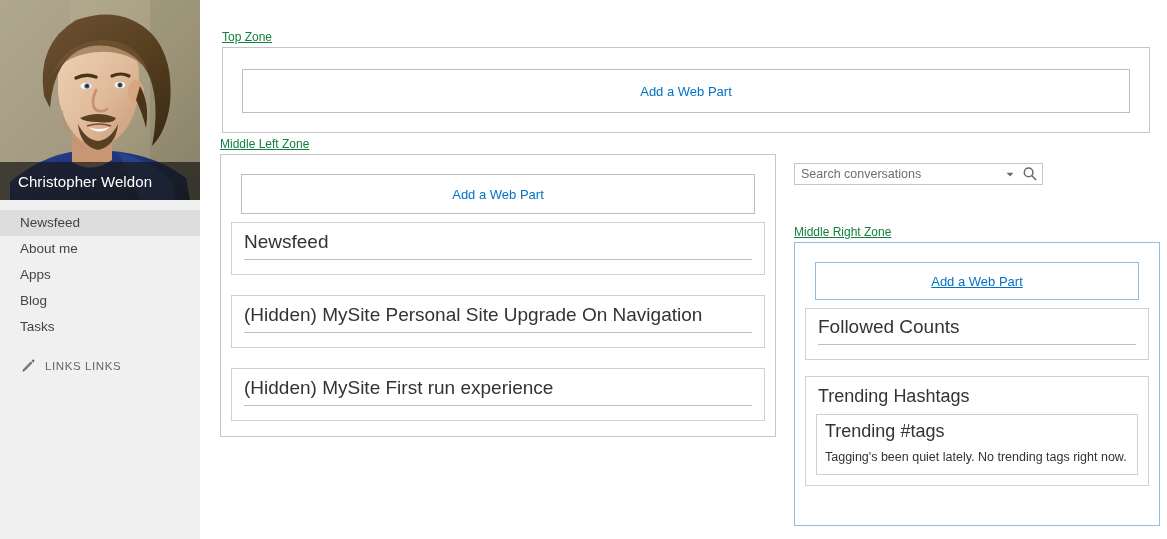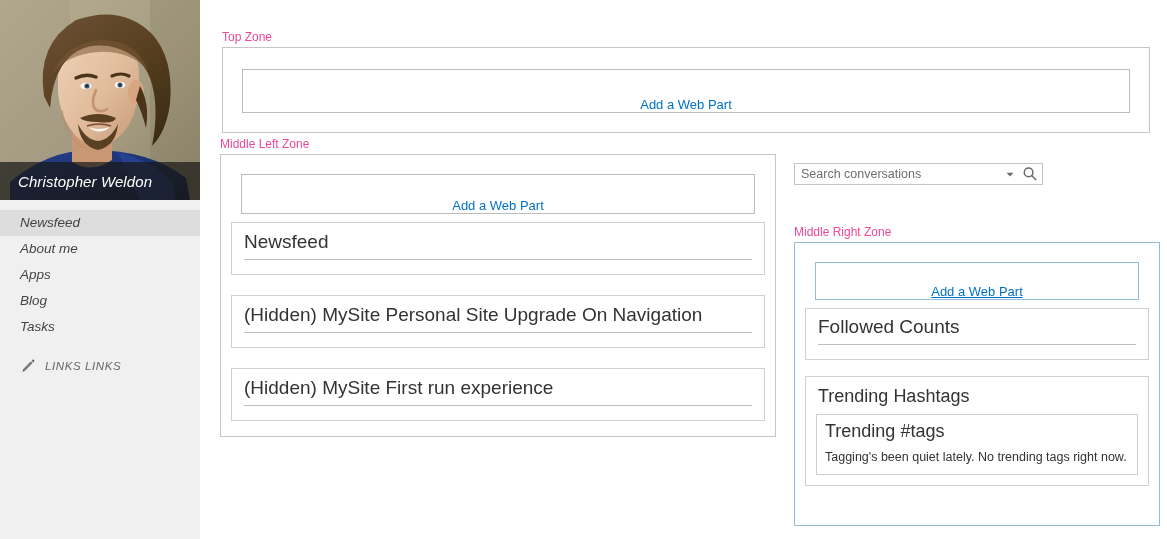--- a/index.html
+++ b/index.html
@@ -19,21 +19,20 @@
 
   
   .sidebar {
     position: absolute;
     left: 0;
     top: 0;
     width: 200px;
     height: 539px;
     background: #f0f0f0;
     box-sizing: border-box;
-    font-style: italic;
   }
   .profile-photo {
     position: relative;
     width: 200px;
     height: 200px;
     overflow: hidden;
     background: #a39b80;
   }
   .photo-canvas { position:absolute; inset:0; }
   .photo-name-bar {
@@ -96,39 +95,40 @@
   .content {
     position: absolute;
     left: 200px;
     top: 0;
     right: 0;
     height: 539px;
   }
 
   .zone-label {
     font-size: 12px;
-    color: #ec4899;
+    color: #15803d;
     margin-bottom: 3px;
     line-height: 14px;
+    text-decoration: underline;
   }
 
   .zone-box {
     border: 1px solid #c6c6c6;
     background: #ffffff;
     box-sizing: border-box;
   }
   .zone-box.highlight {
     border: 1px solid #8fbce0;
   }
 
   .addwp-box {
     border: 1px solid #bdbdbd;
     box-sizing: border-box;
     display: flex;
-    align-items: flex-end;
+    align-items: center;
     justify-content: center;
     background: #ffffff;
   }
   .addwp-box.highlight {
     border: 1px solid #8fbce0;
   }
   .addwp-link {
     color: #0072c6;
     font-size: 13px;
     cursor: pointer;

